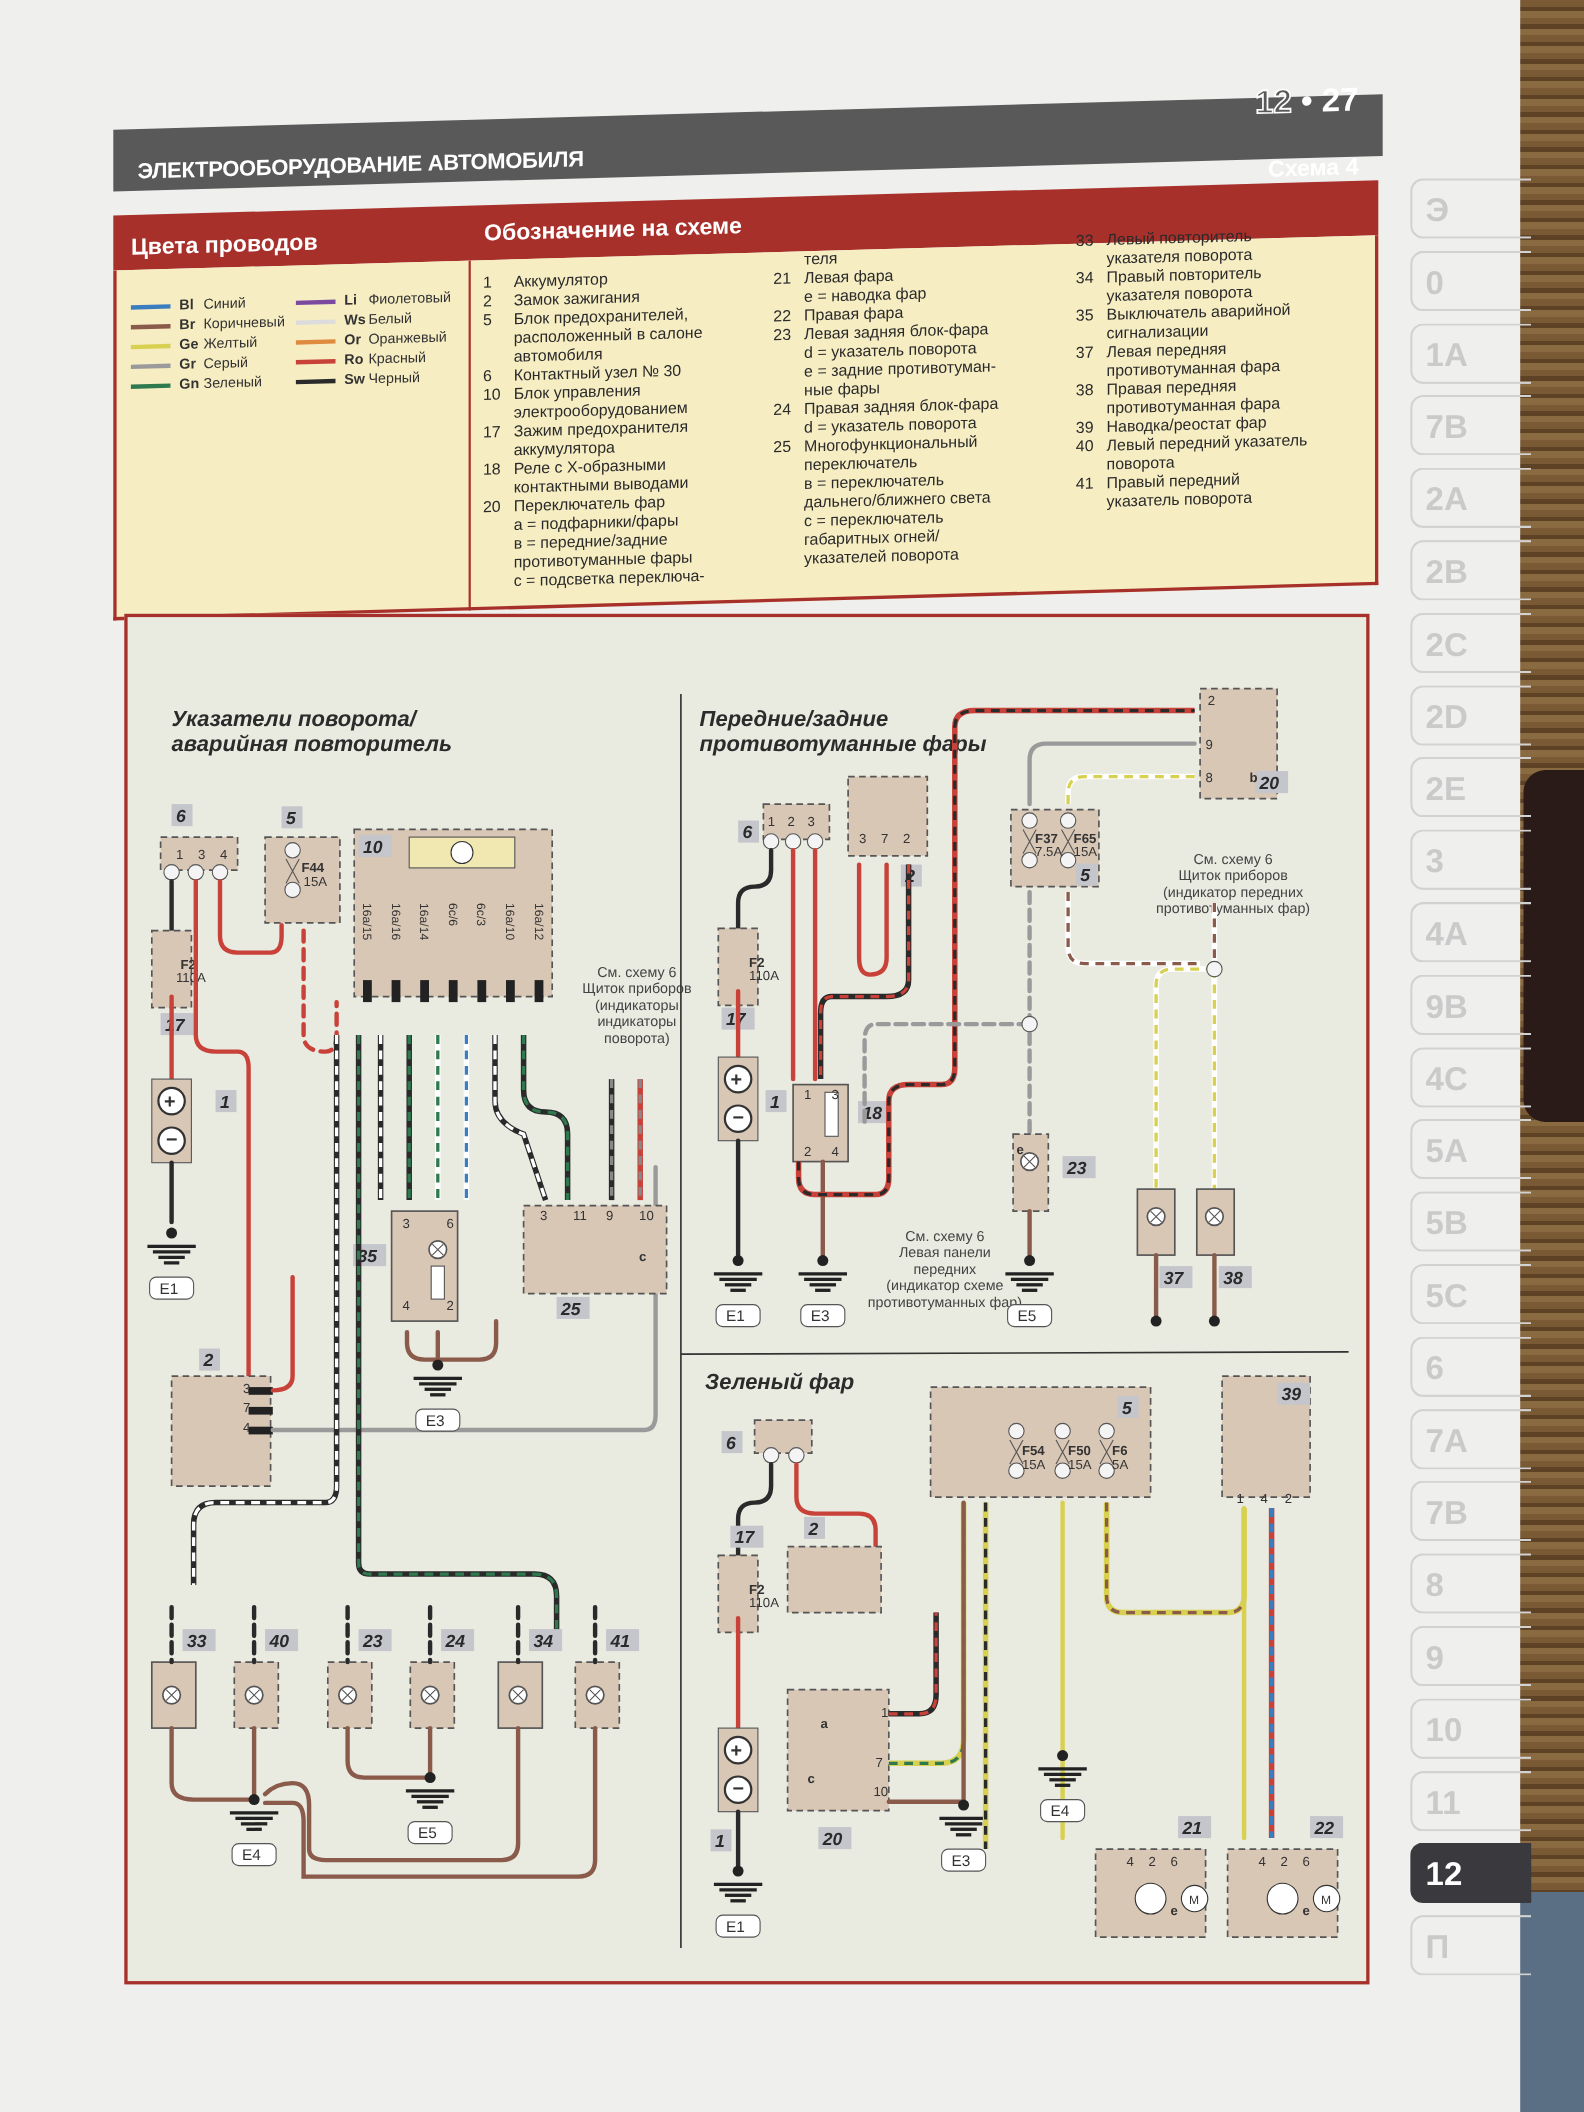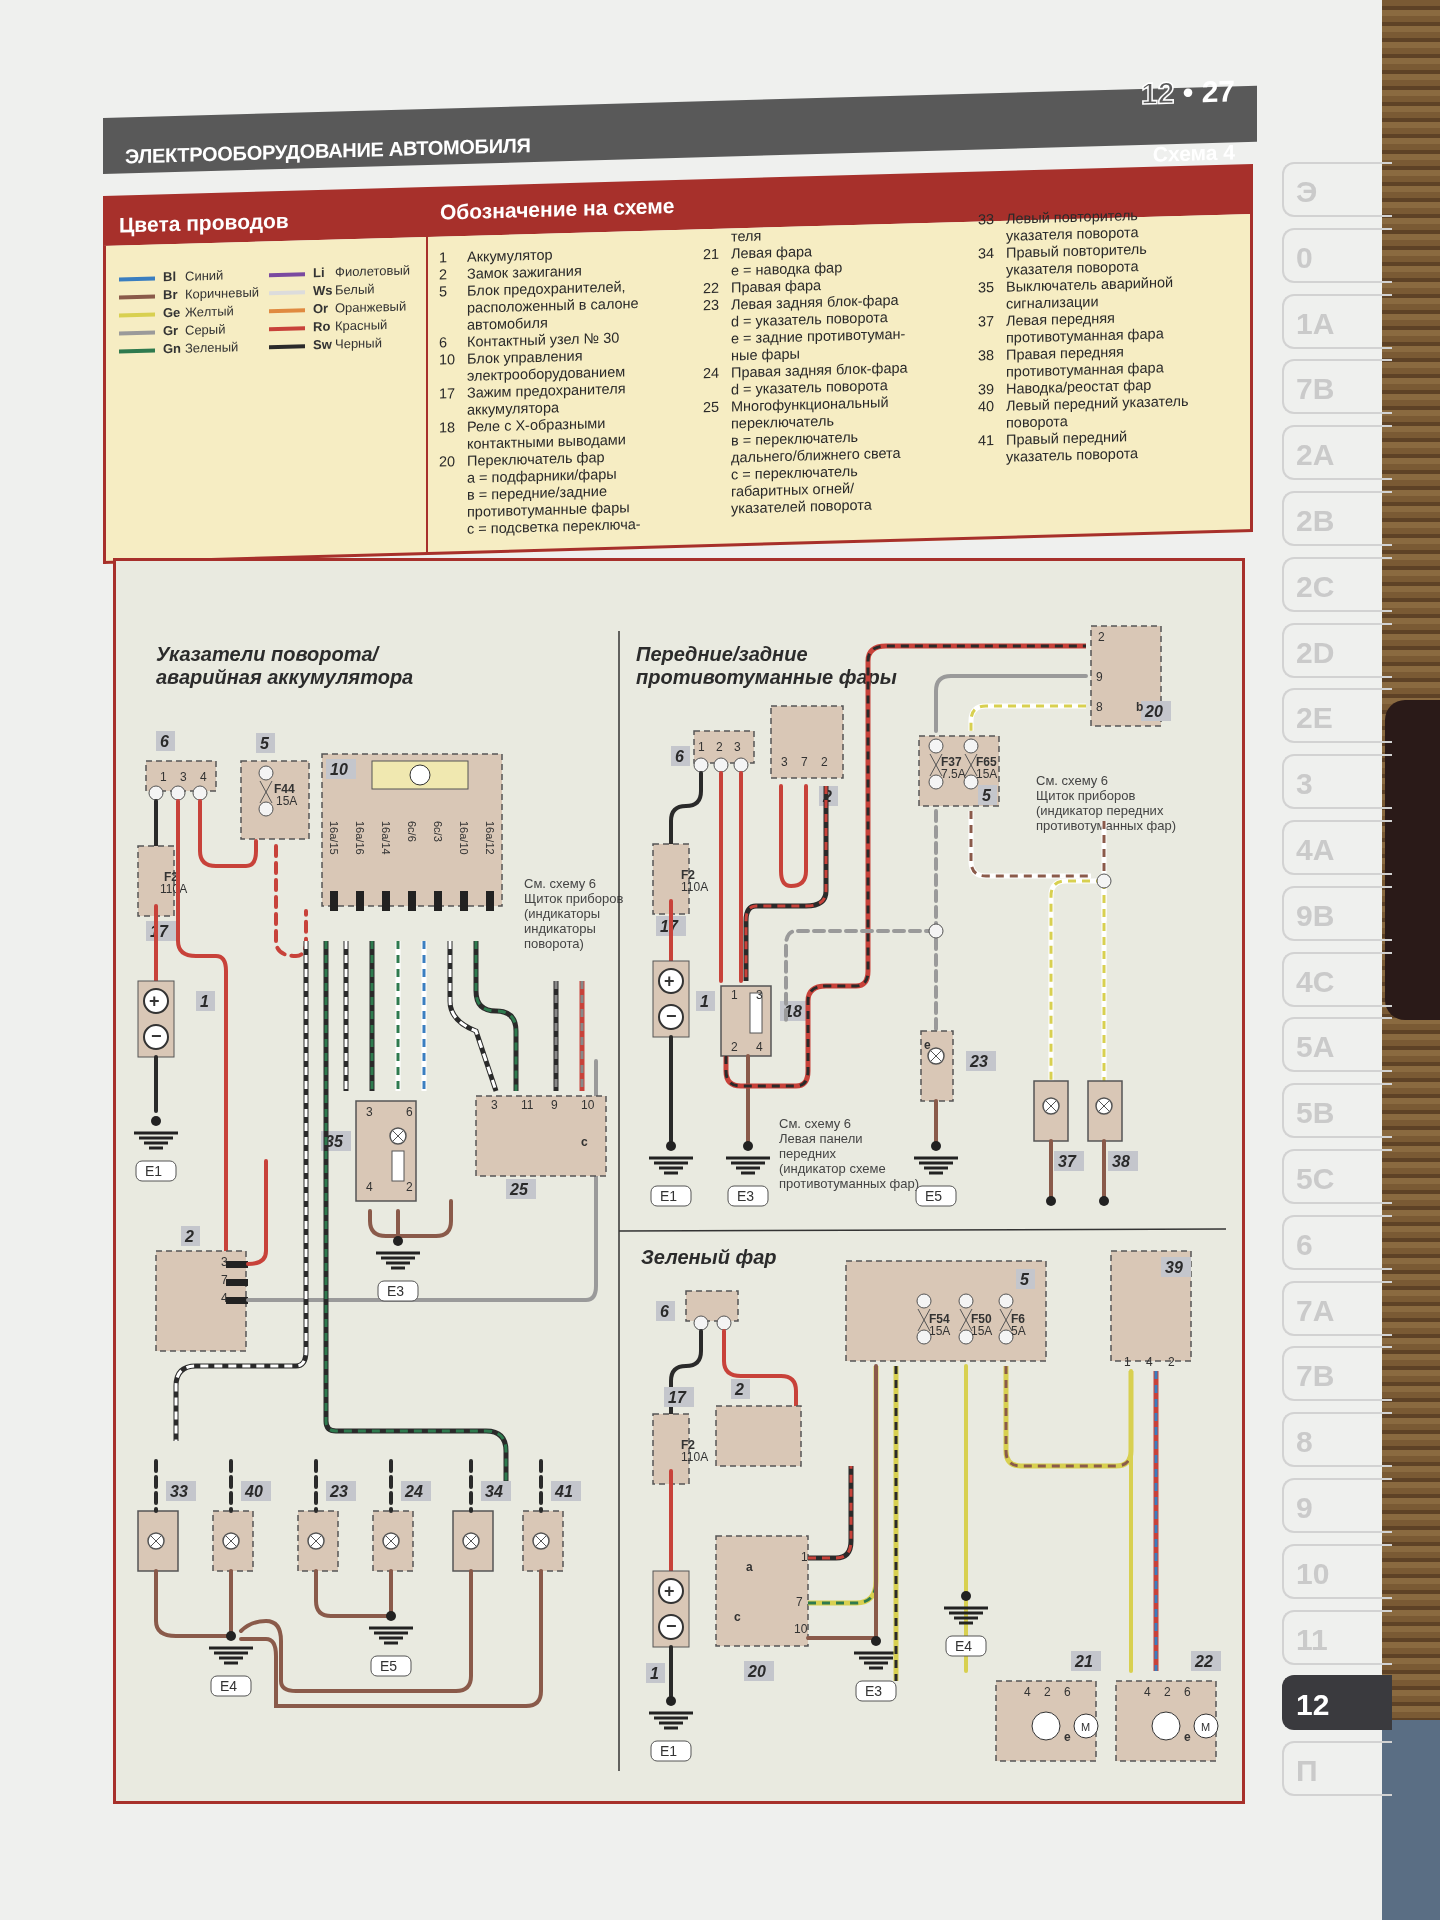--- a/index.html
+++ b/index.html
@@ -21,21 +21,21 @@
   .wc .sw{display:inline-block;width:36px;height:4px;vertical-align:middle;margin-right:8px;}
   .wc b{display:inline-block;width:22px;}
   .desc{position:absolute;font-size:14.5px;color:#2a2a2a;line-height:17px;}
   .desc .row{display:flex;}
   .desc .n{width:28px;flex:none;}
   .tabs{position:absolute;left:1282px;top:162px;width:110px;}
   .tab{height:55px;margin-bottom:10.8px;border:2px solid #d2d2d2;border-right:none;border-radius:12px 0 0 12px;color:#cacaca;font-weight:bold;font-size:30px;line-height:55px;padding-left:12px;box-sizing:border-box;}
   .tab.active{background:#3a3a3e;color:#fff;border-color:#3a3a3e;}
   .diag{position:absolute;left:113px;top:558px;width:1132px;height:1246px;background:#e9eae0;border:3px solid #a7302b;box-sizing:border-box;}
   .dtitle{position:absolute;font-weight:bold;font-style:italic;font-size:20px;color:#2b2b2b;line-height:23px;}
-  .note{position:absolute;font-size:13px;color:#444;text-align:left;line-height:15px;}
+  .note{position:absolute;font-size:13px;color:#444;text-align:center;line-height:15px;}
   svg text{font-family:"Liberation Sans",sans-serif;}
 </style>
 </head>
 <body>
 
 <div class="wood"></div>
 <div class="cloth"></div>
 <div class="blue"></div>
 
 <div class="page">
@@ -292,21 +292,21 @@
       <div class="tab">9</div>
       <div class="tab">10</div>
       <div class="tab">11</div>
       <div class="tab active">12</div>
       <div class="tab">П</div>
     </div>
 
   <div class="diag">
     <div class="dtitle" style="left:40px;top:82px;font-style:italic;">
         <div>Указатели поворота/</div>
-        <div>аварийная аккумулятора</div>
+        <div>аварийная повторитель</div>
       </div>
     <div class="dtitle" style="left:520px;top:82px;">
         <div>Передние/задние</div>
         <div>противотуманные фары</div>
       </div>
     <div class="dtitle" style="left:525px;top:685px;">Зеленый фар</div>
 
     <div class="note" id="note-turn" style="left:408px;top:315px;width:110px;">
         <div>См. схему 6</div>
         <div>Щиток приборов</div>

